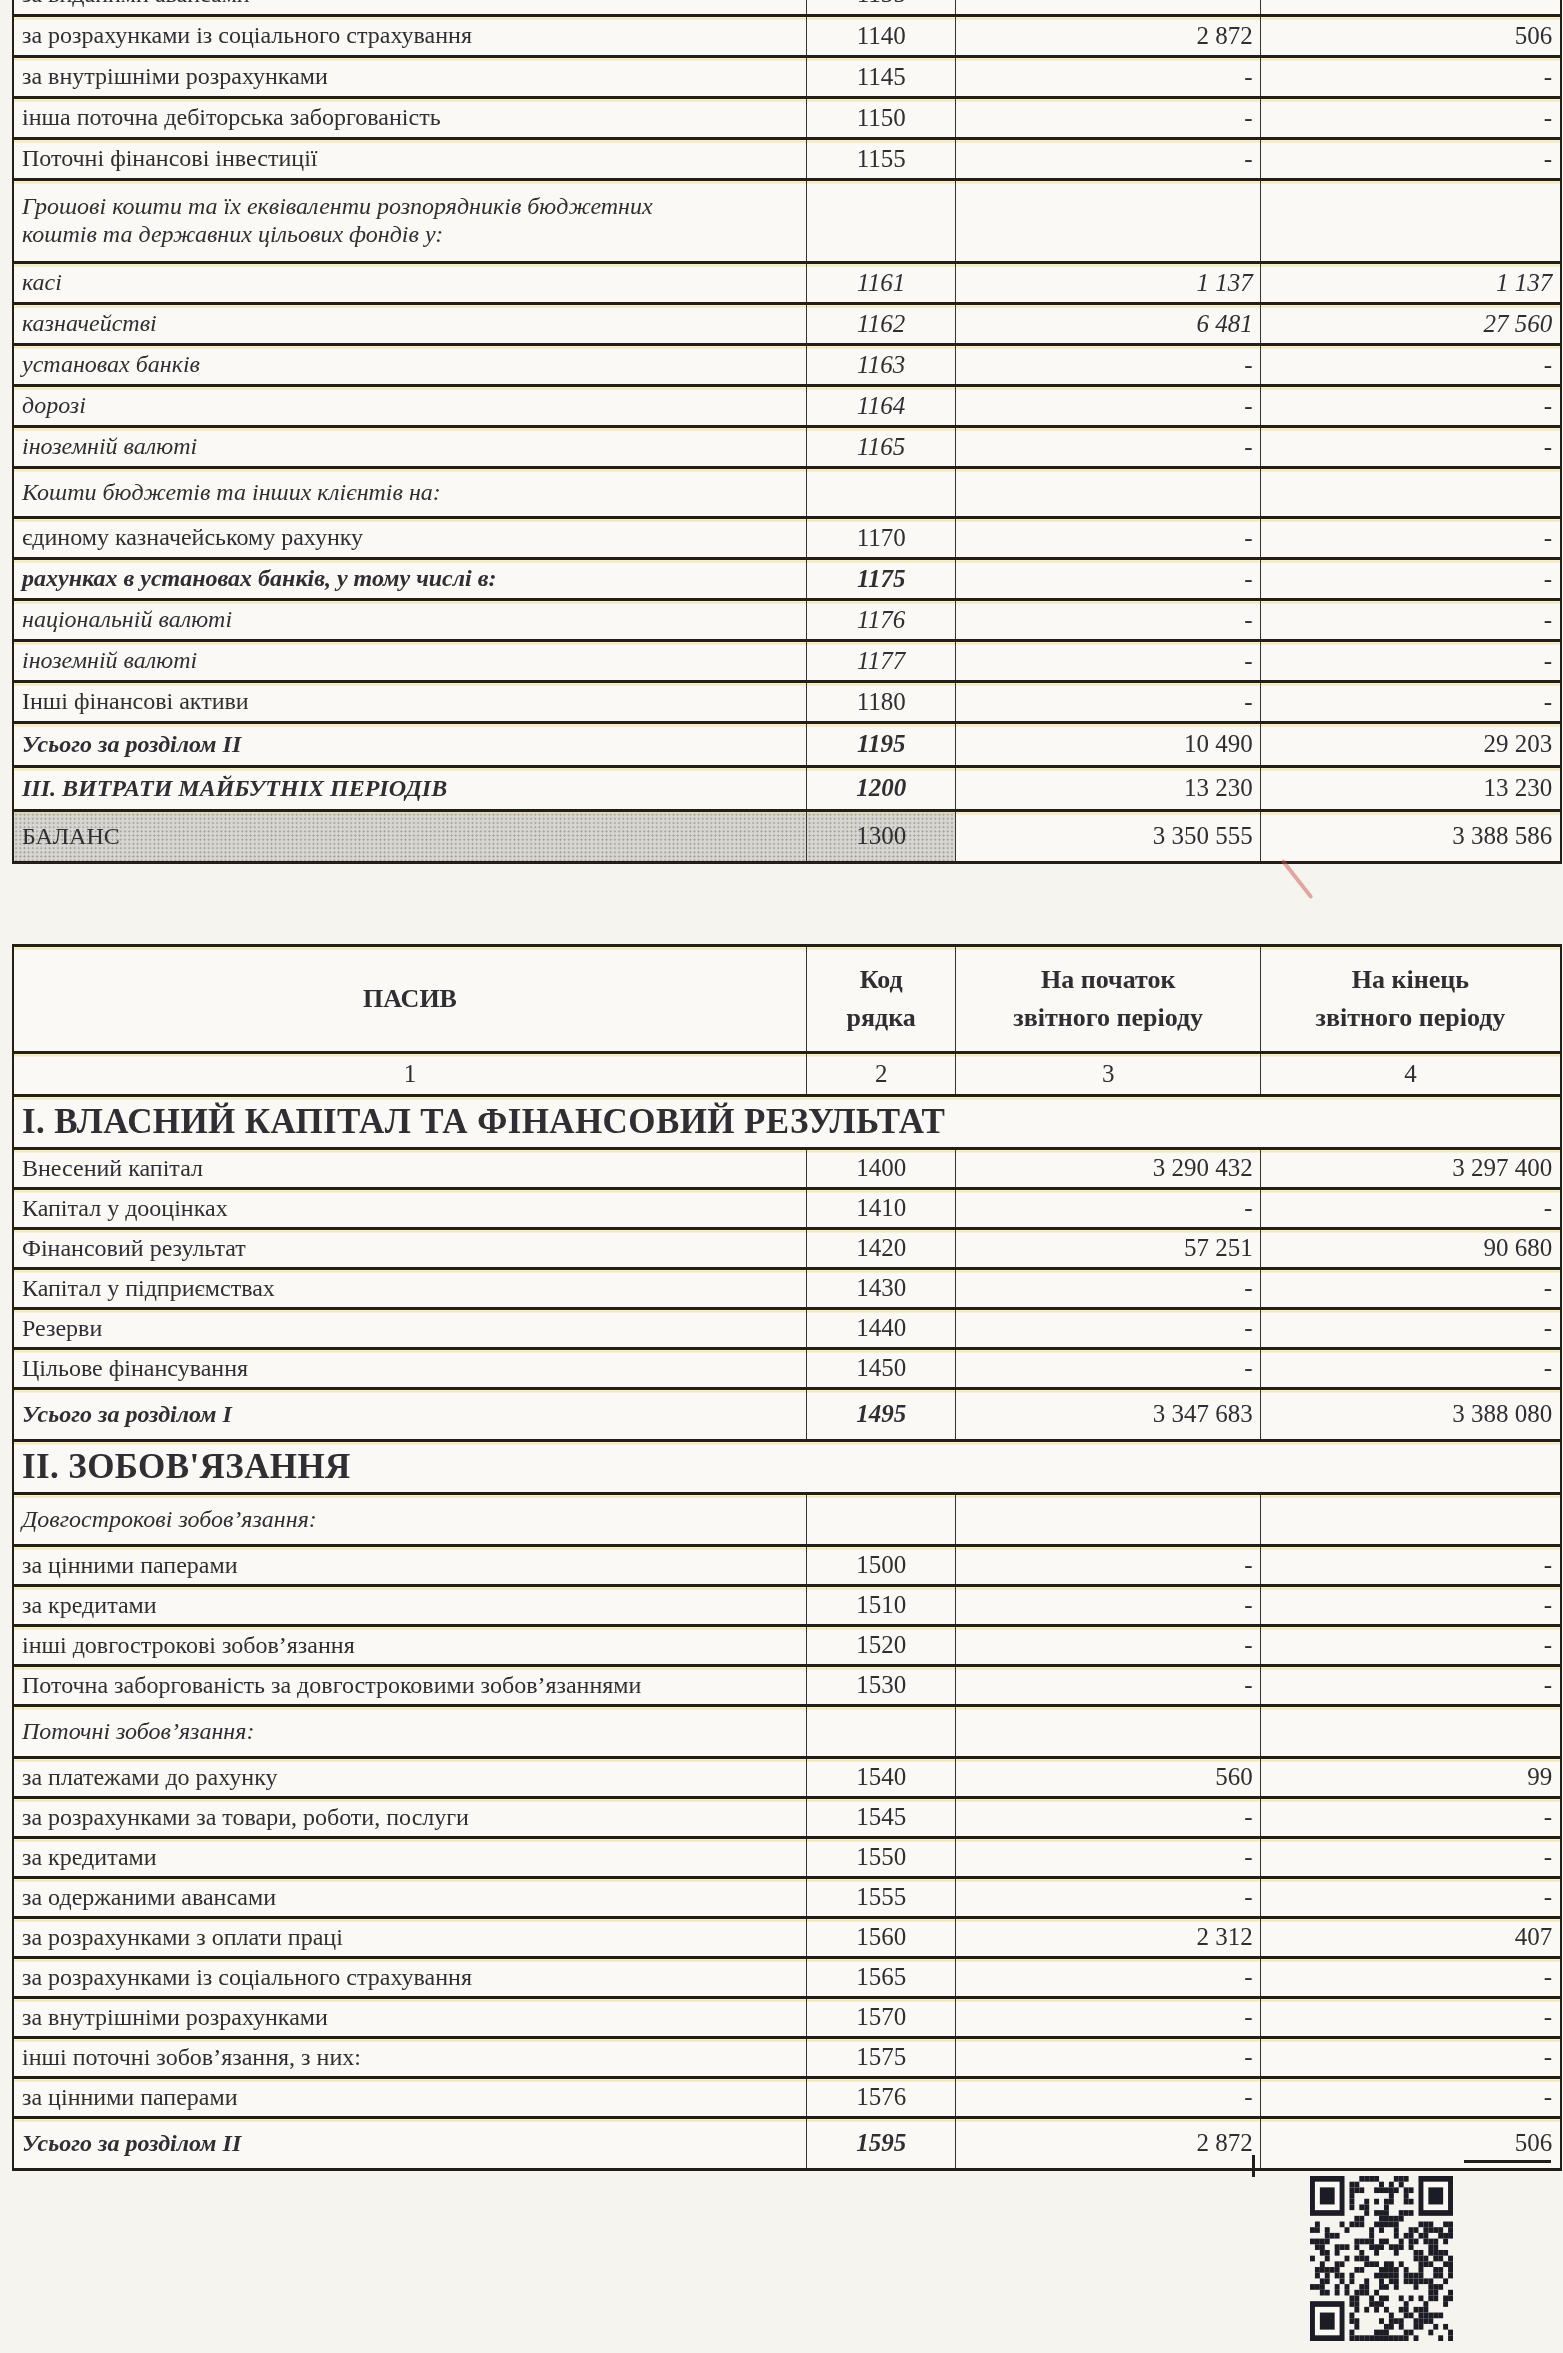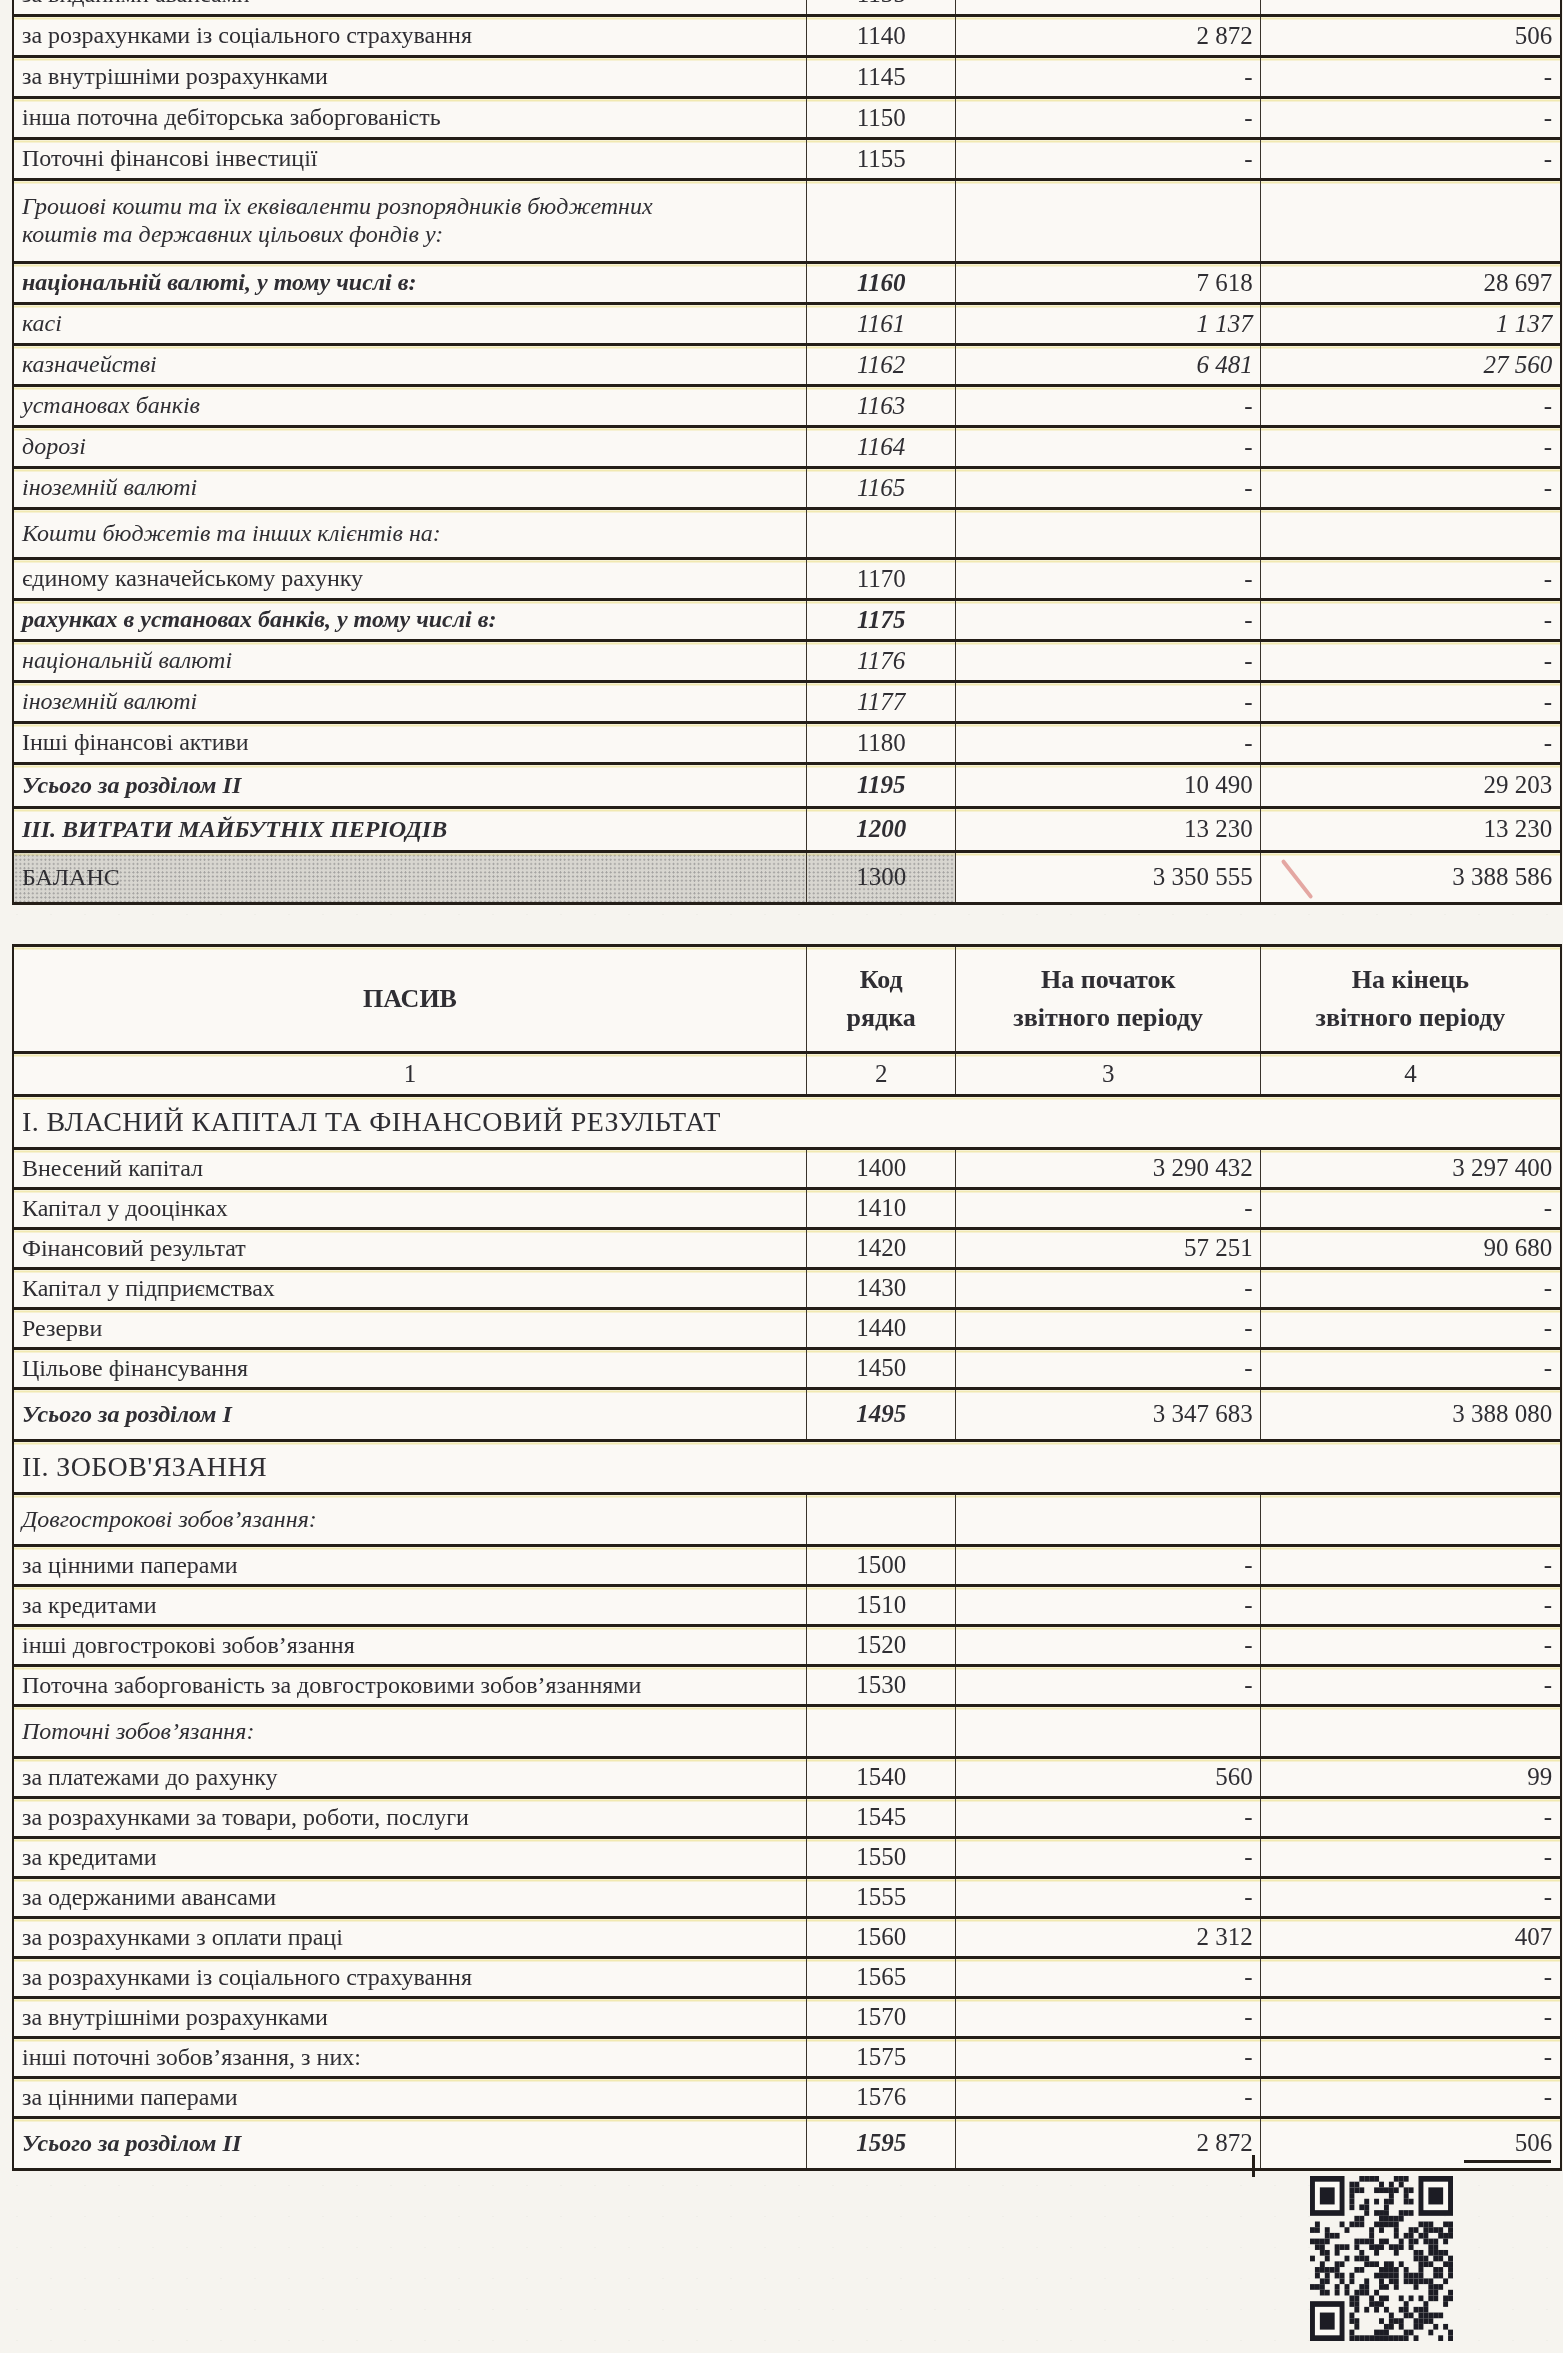--- a/index.html
+++ b/index.html
@@ -30,21 +30,21 @@
 
   tr.s-italic td{font-style:italic;}
   tr.s-bolditalic .c-label, tr.s-bolditalic .c-code{font-weight:bold;font-style:italic;}
   tr.s-balance .c-label, tr.s-balance .c-code{
     font-weight:normal;
     background-color:#d8d6d0;
     background-image:linear-gradient(to bottom, rgba(233,220,122,.4) 0px, rgba(233,220,122,.4) 1.7px, rgba(0,0,0,0) 1.7px),
                      radial-gradient(rgba(80,80,85,.4) 0.8px, transparent 1.2px);
     background-size:auto, 4.2px 4.2px;
   }
-  .section-cell{font-weight:normal;font-size:28px;padding-left:8.3px;letter-spacing:0.4px;}
+  .section-cell{font-weight:bold;font-size:35px;padding-left:8.3px;letter-spacing:0.4px;}
 
   
   .t1{position:absolute;left:11.7px;top:-28px;}
   .t1 tr{height:41px;}
   .t1 tr.r-partial{height:42px;}
   .t1 tr.r-tall{height:83px;}
   .t1 tr.r-group{height:50px;}
   .t1 tr.r-total{height:44px;}
   .t1 tr.r-balance{height:52px;}
   .t1 tr.r-tall .c-label{padding-right:108px;}
@@ -109,26 +109,20 @@
           <td class="c-label">Поточні фінансові інвестиції</td>
           <td class="c-code">1155</td>
           <td class="c-val">-</td>
           <td class="c-val">-</td>
         </tr>
         <tr class="r-tall s-italic">
           <td class="c-label">Грошові кошти та їх еквіваленти  розпорядників бюджетних коштів та державних цільових фондів у:</td>
           <td class="c-code"></td>
           <td class="c-val"></td>
           <td class="c-val"></td>
-        </tr>
-        <tr class="r-data s-bolditalic">
-          <td class="c-label">національній валюті, у тому числі в:</td>
-          <td class="c-code">1160</td>
-          <td class="c-val">7 618</td>
-          <td class="c-val">28 697</td>
         </tr>
         <tr class="r-data s-italic">
           <td class="c-label">касі</td>
           <td class="c-code">1161</td>
           <td class="c-val">1 137</td>
           <td class="c-val">1 137</td>
         </tr>
         <tr class="r-data s-italic">
           <td class="c-label">казначействі</td>
           <td class="c-code">1162</td>

